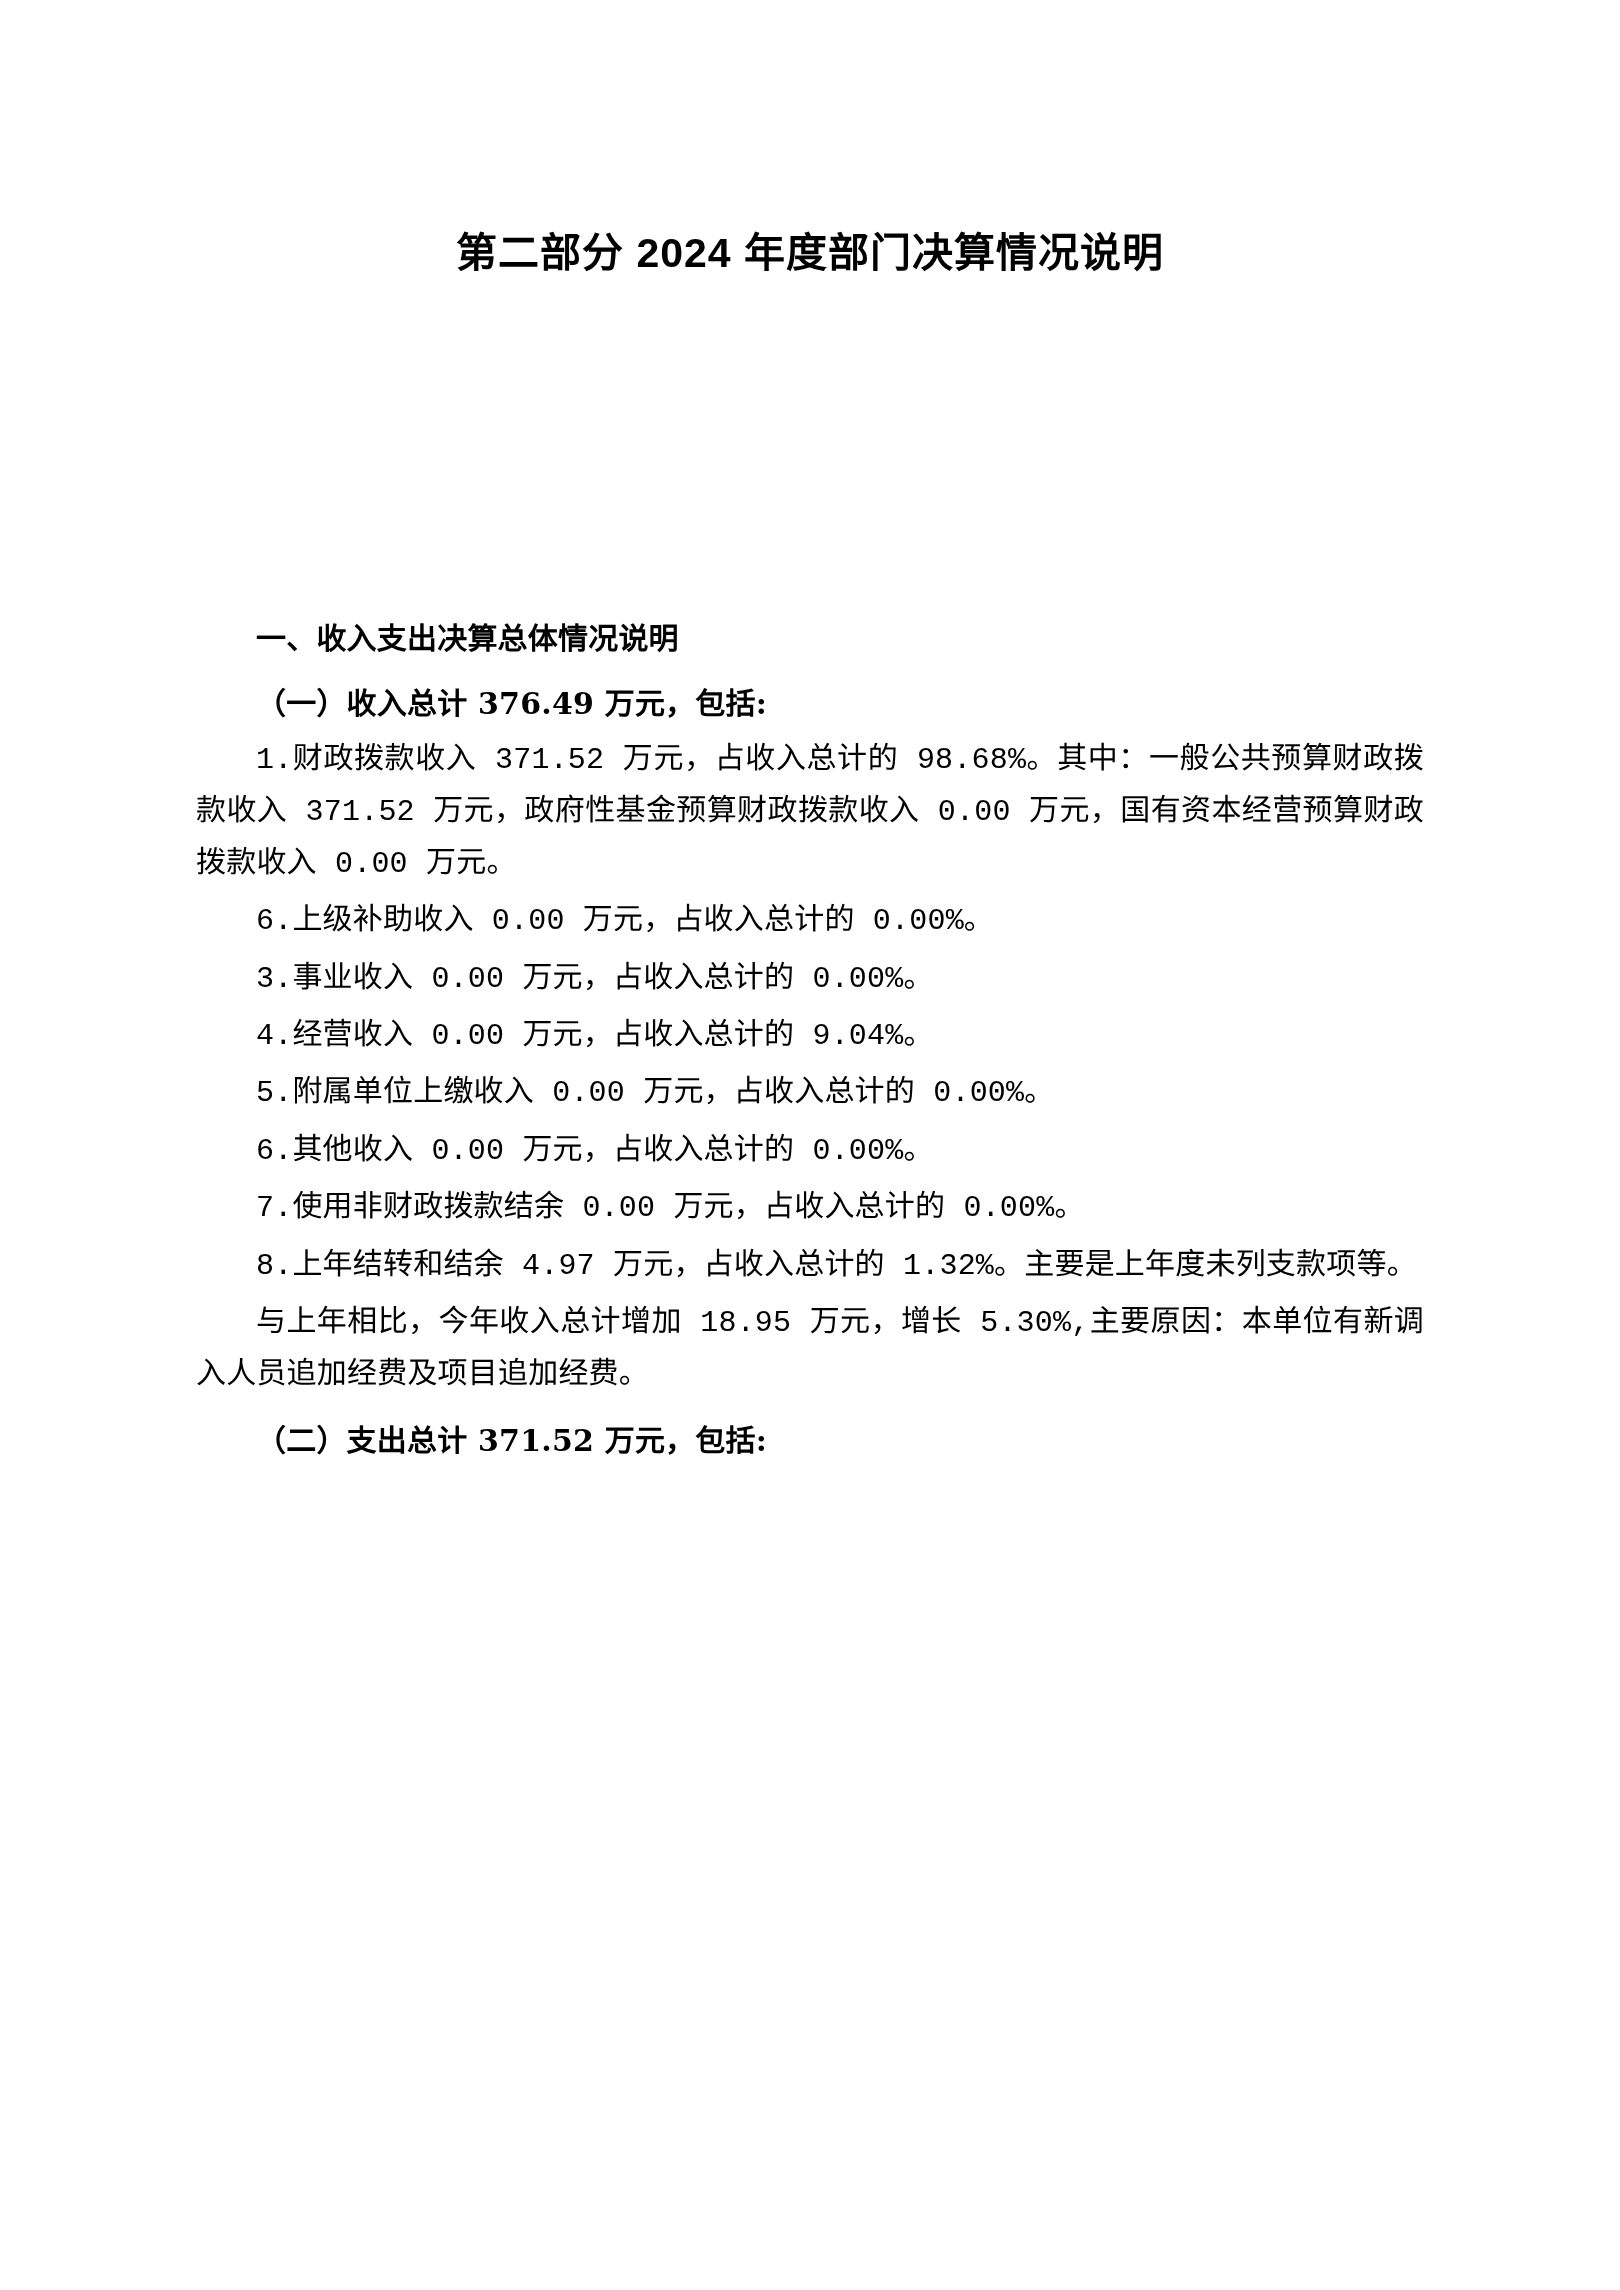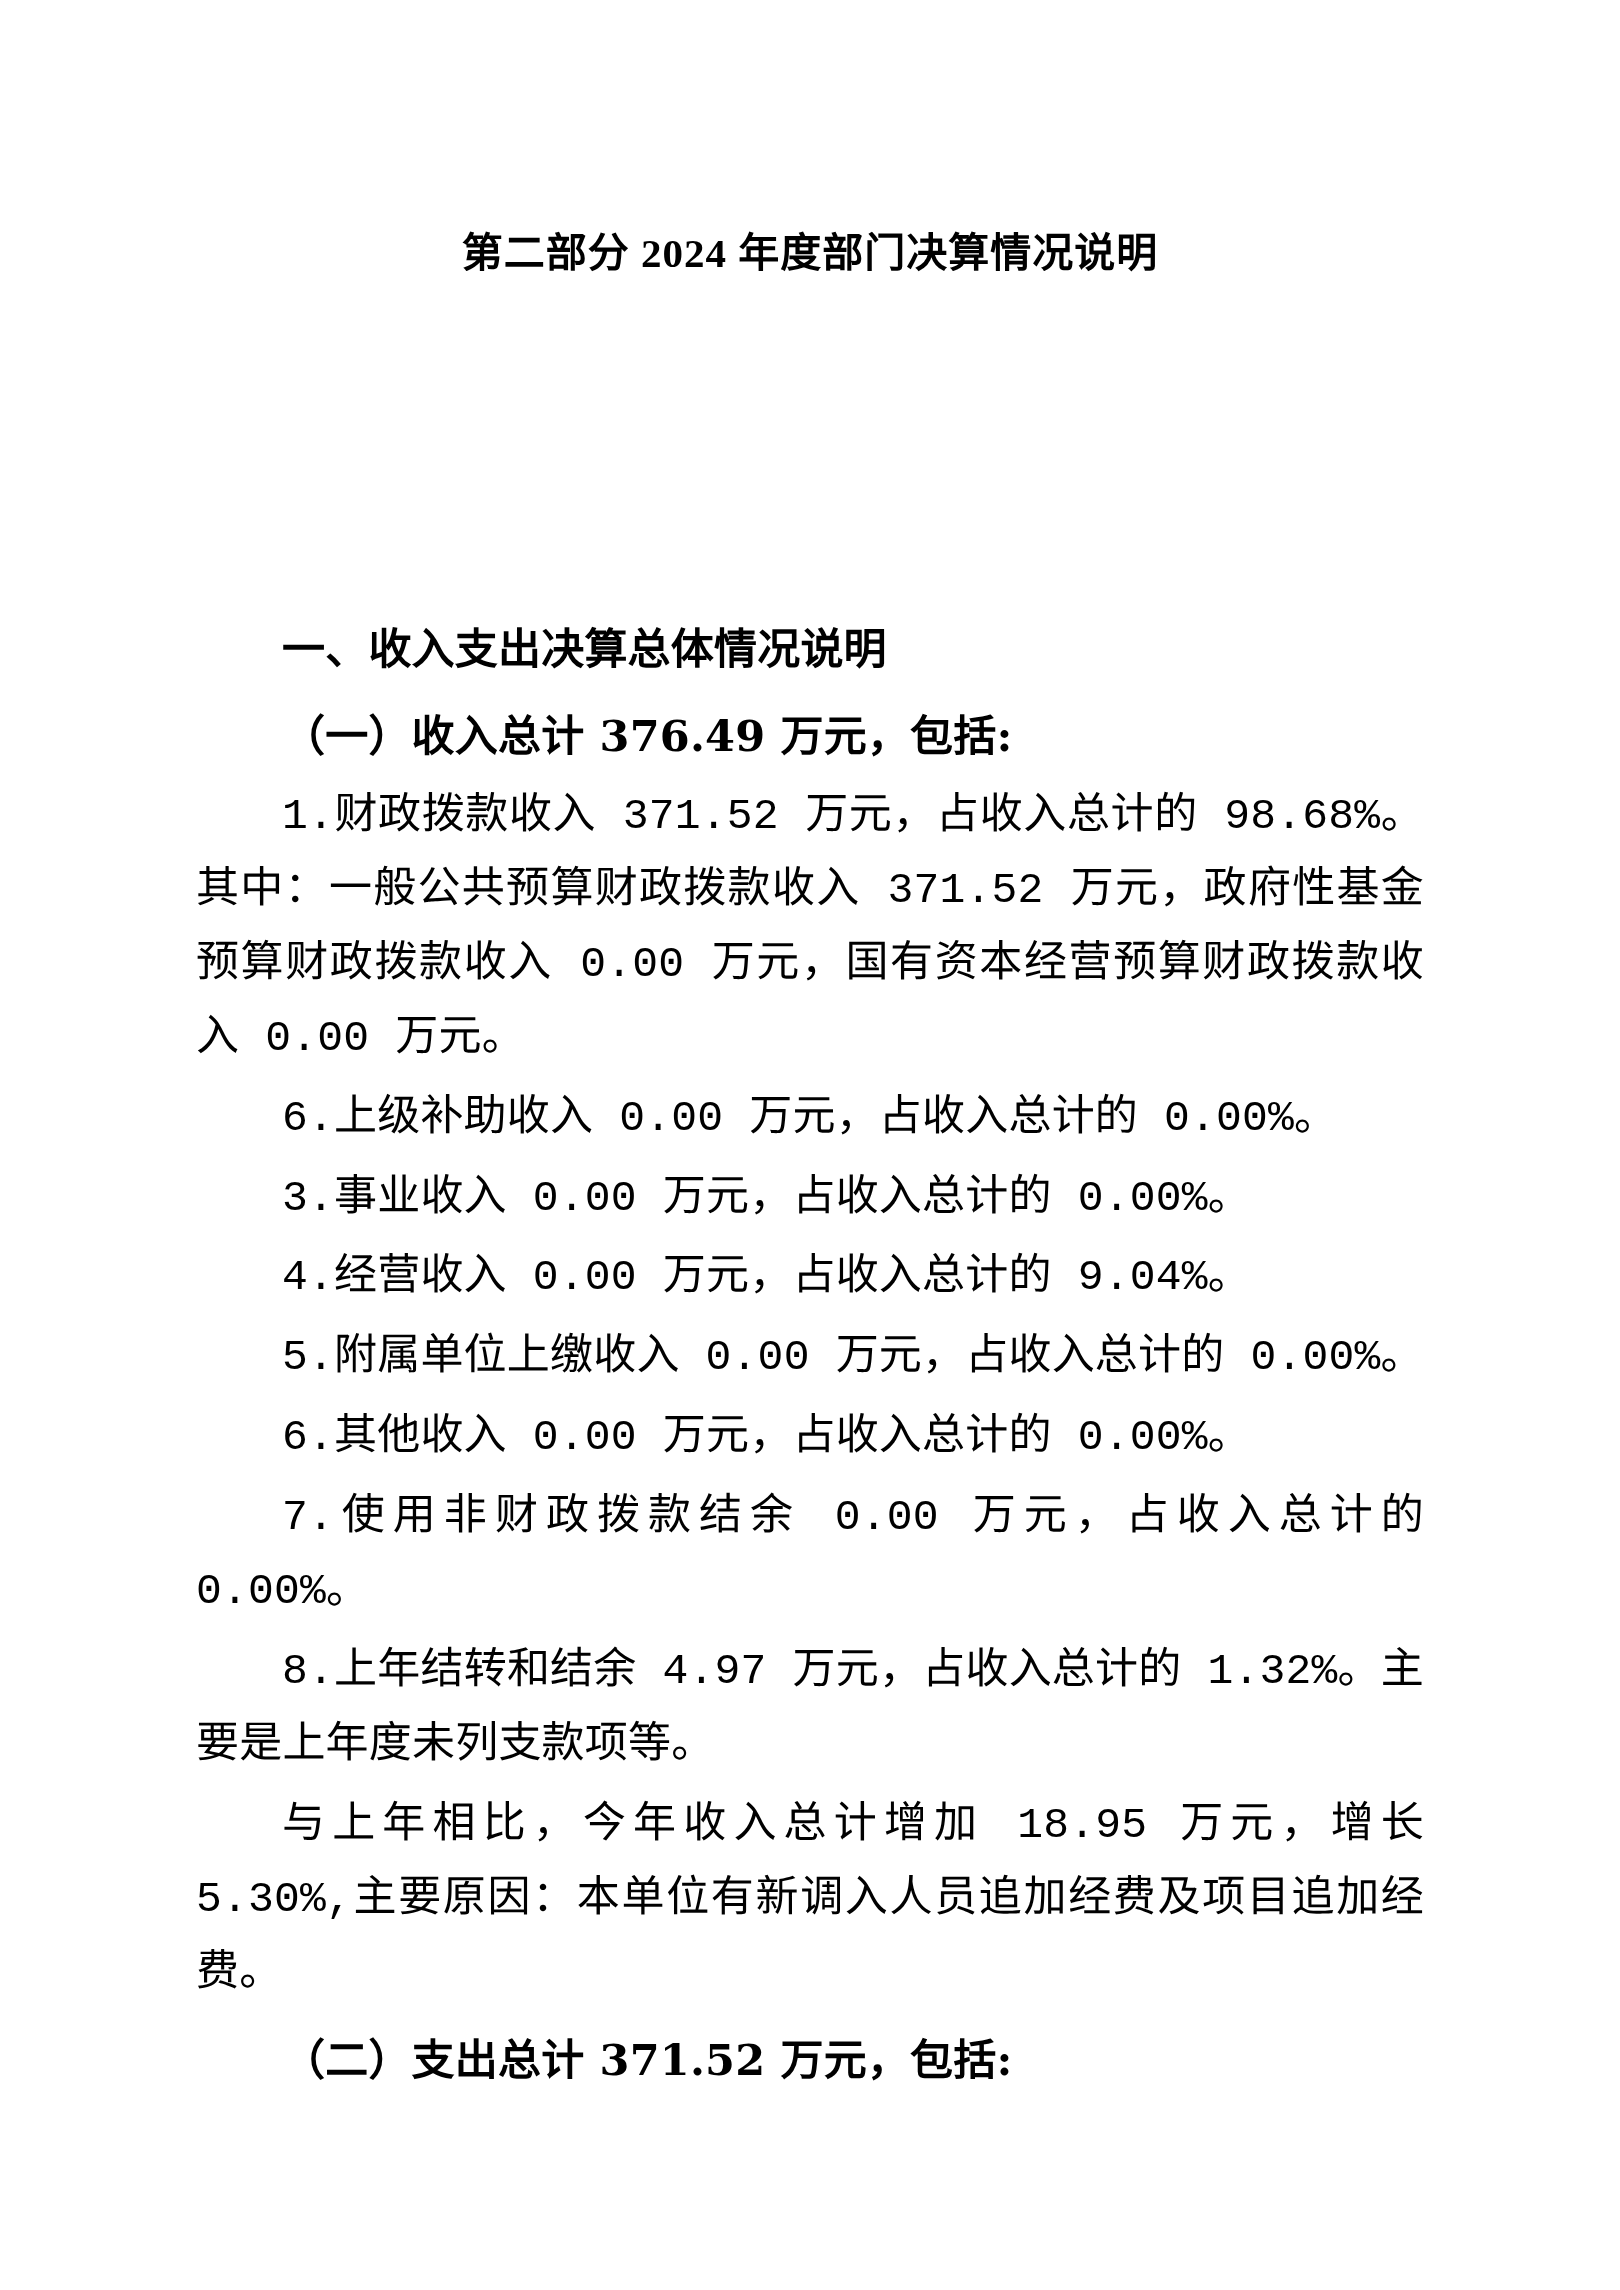--- a/index.html
+++ b/index.html
@@ -22,31 +22,31 @@
     padding: 0;
     position: relative;
   }
   .doc-title {
     text-align: center;
     font-size: 41px;
     font-weight: bold;
     letter-spacing: 1px;
     margin: 227px 0 0 0;
     line-height: 1.3;
-    font-family: Liberation Serif, serif;
+    font-family: Liberation Sans, sans-serif;
   }
   .content {
     position: absolute;
     left: 196px;
     top: 368px;
     width: 1228px;
   }
   p {
     margin: 0;
-    font-size: 43px;
+    font-size: 30px;
     line-height: 1.72;
     text-align: justify;
     text-justify: inter-ideograph;
     letter-spacing: 0.2px;
   }
   p.indent {
     text-indent: 2em;
   }
   p.sub-head {
     font-weight: bold;

